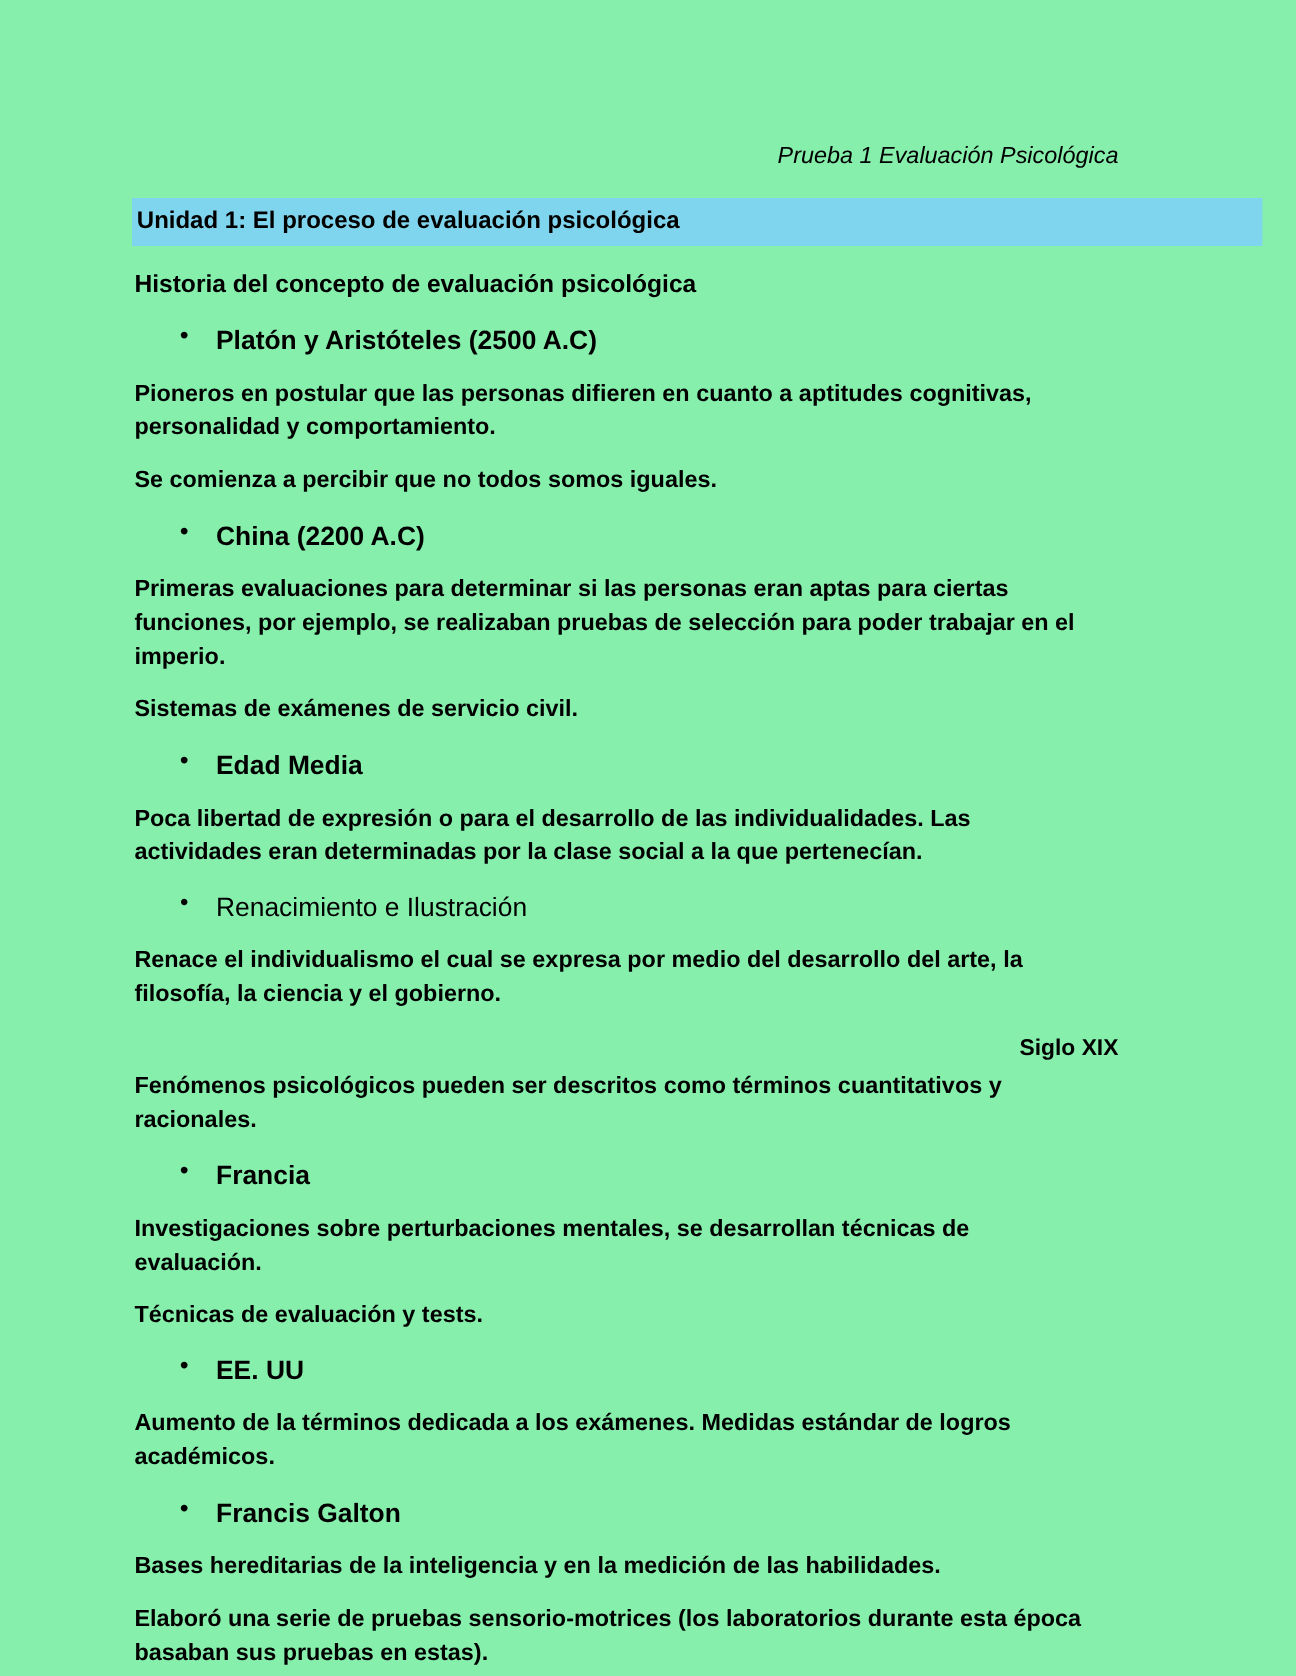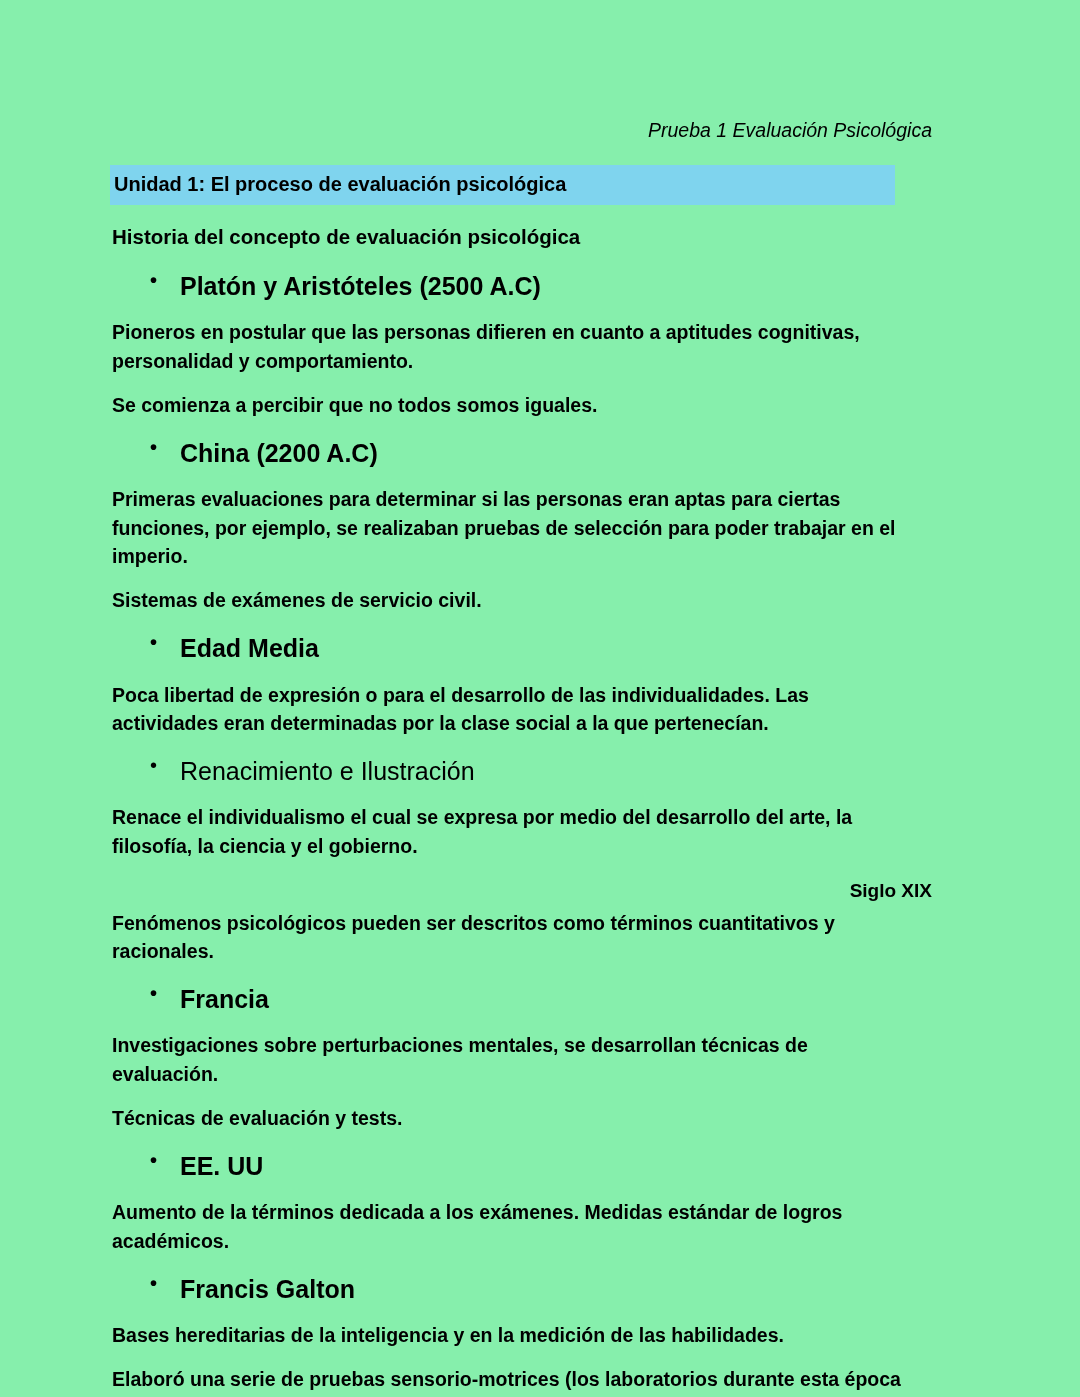--- a/index.html
+++ b/index.html
@@ -30,21 +30,21 @@
     color: #000;
     margin: 0 0 22px 0;
   }
   .unit-banner {
     background: #7fd4ee;
     font-weight: bold;
     font-size: 20px;
     line-height: 1.45;
     padding: 5px 4px 6px 4px;
     margin: 0 0 18px -2px;
-    width: 785px;
+    width: 942px;
     box-sizing: border-box;
   }
   .section-title {
     font-weight: bold;
     font-size: 20.5px;
     margin: 0 0 16px 0;
     line-height: 1.4;
   }
   .sub-title {
     font-weight: bold;
@@ -54,21 +54,21 @@
     text-align: right;
   }
   ul.bullets {
     list-style: none;
     margin: 0;
     padding: 0;
   }
   li.bullet {
     position: relative;
     padding-left: 68px;
-    font-size: 25px;
+    font-size: 22px;
     line-height: 1.45;
     margin: 0 0 14px 0;
   }
   li.bullet::before {
     content: "\2022";
     position: absolute;
     left: 38px;
     top: -2px;
     font-size: 20px;
     line-height: 1.45;

